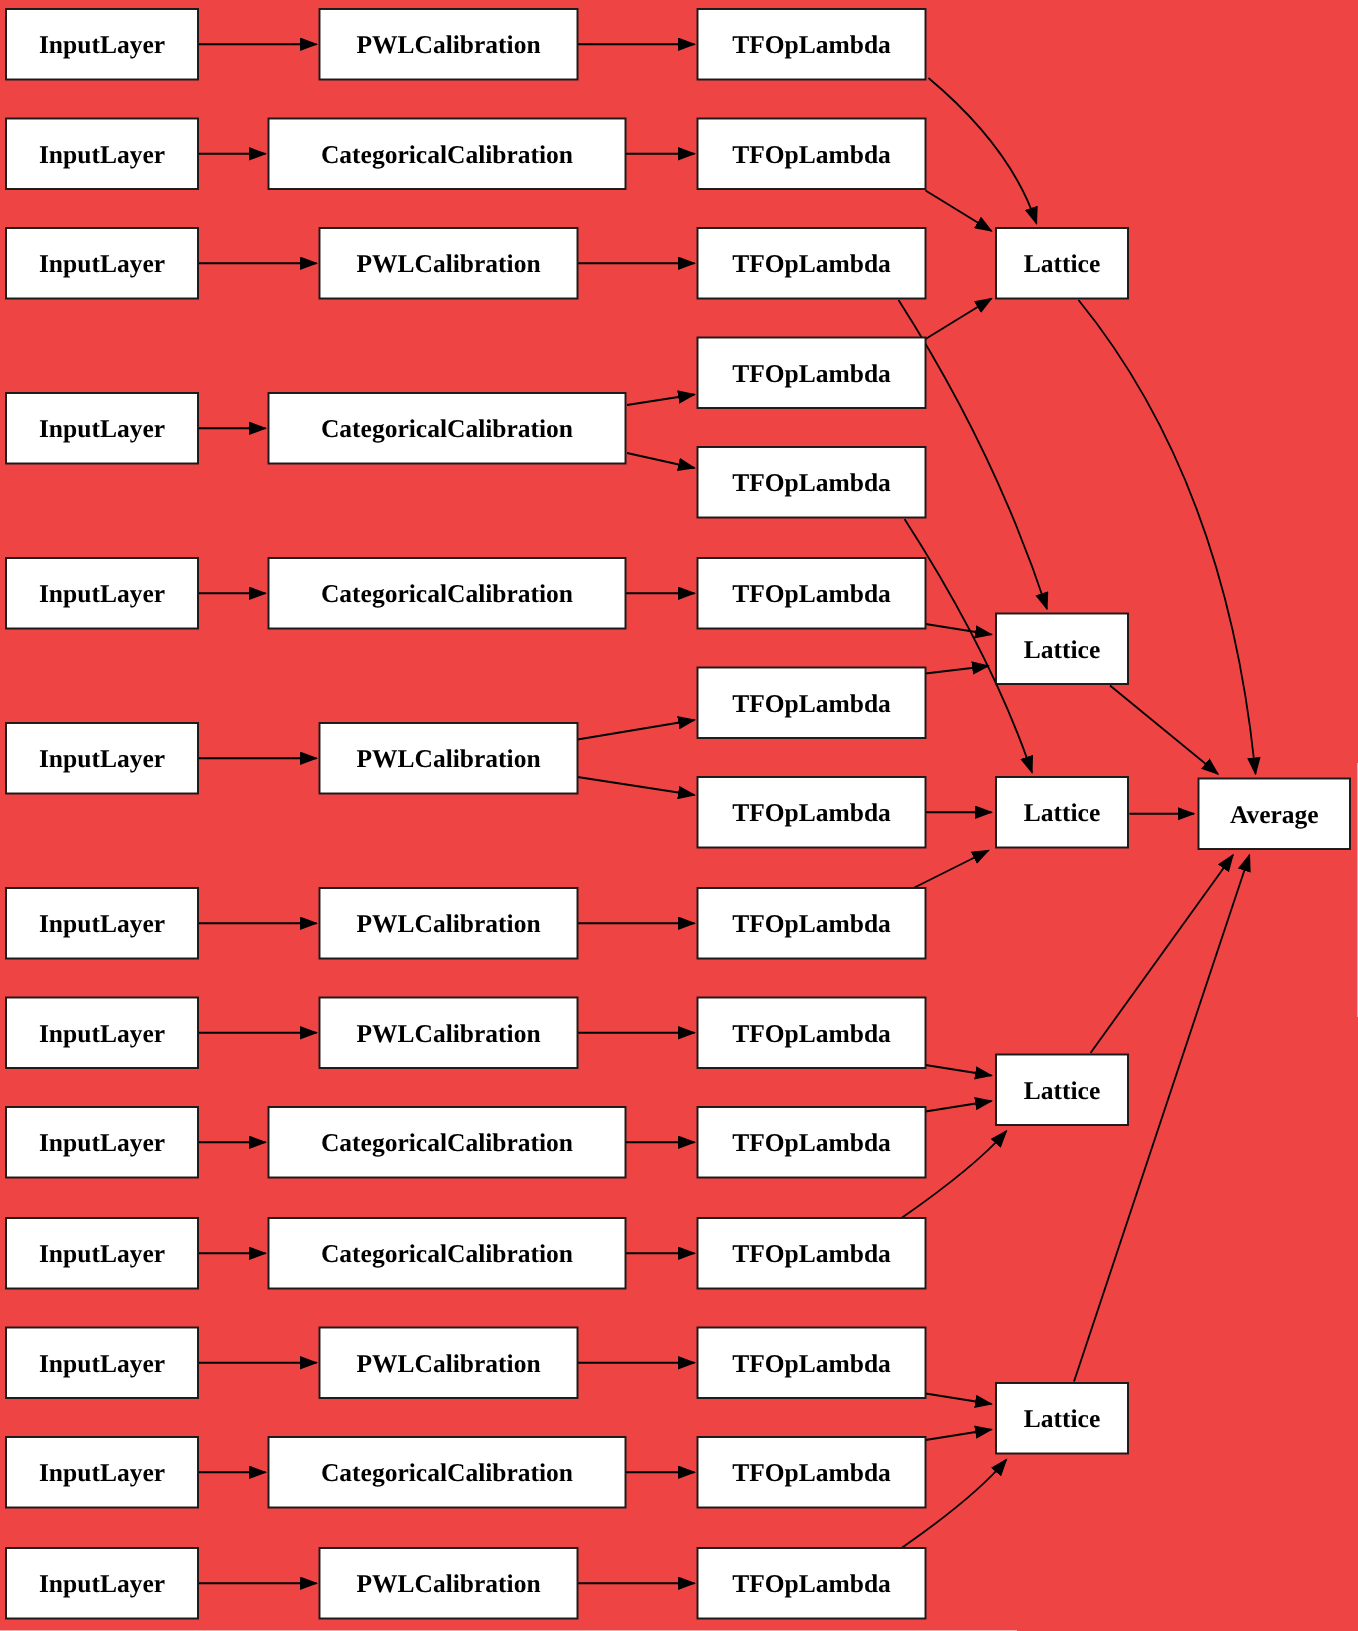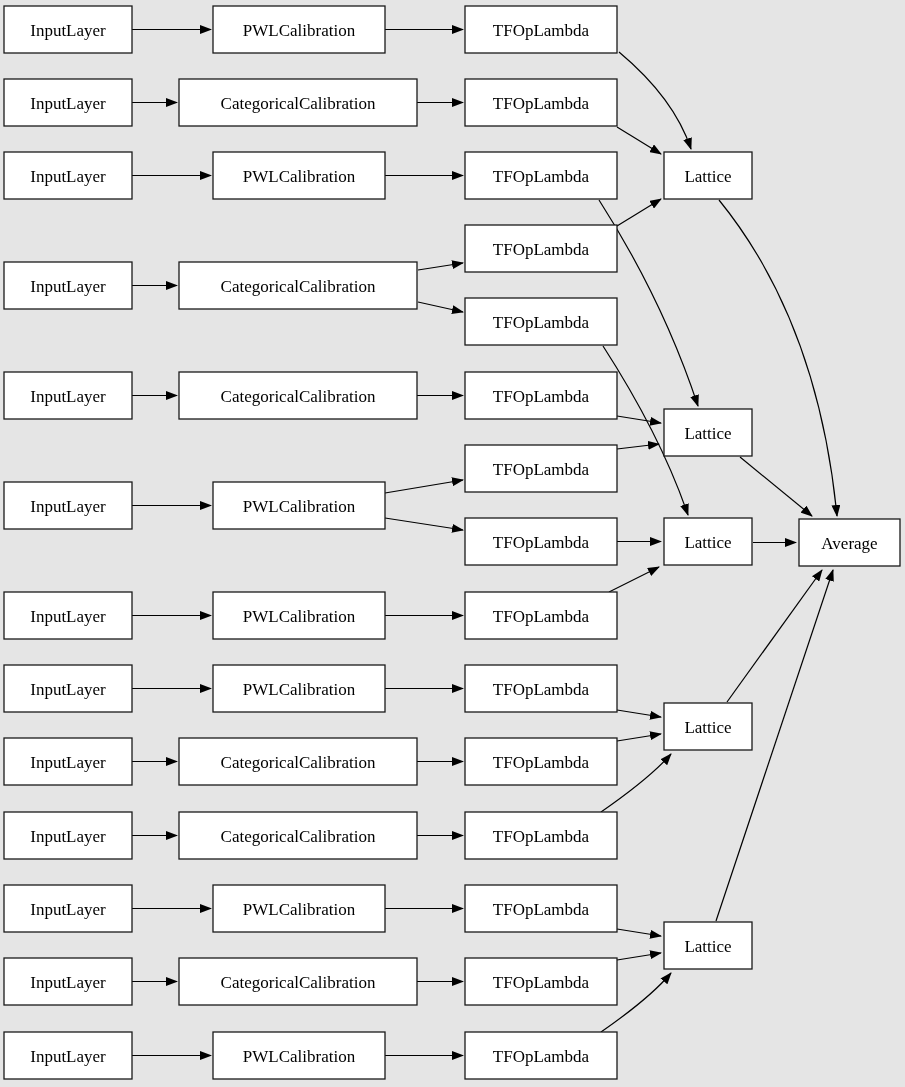--- a/index.html
+++ b/index.html
@@ -1,16 +1,16 @@
 <!DOCTYPE html>
 <html><head>
 <meta charset="utf-8">
 <style>
   html, body { margin: 0; padding: 0; background: #ffffff; }
-  .canvas-wrap { width: 905px; height: 1087px; position: relative; background: #e5e5e5; }
+  .canvas-wrap { width: 905px; height: 1087px; position: relative; background: #ef4444; font-weight: bold; }
   svg { display: block; }
   .node-box { fill: #ffffff; stroke: #1a1a1a; stroke-width: 1.3px; }
   .node-label {
     font-family: "Liberation Serif", "DejaVu Serif", serif;
     font-size: 17px;
     fill: #000000;
     text-anchor: middle;
   }
   .edge { fill: none; stroke: #000000; stroke-width: 1.2px; }
   .arrowhead { fill: #000000; }

